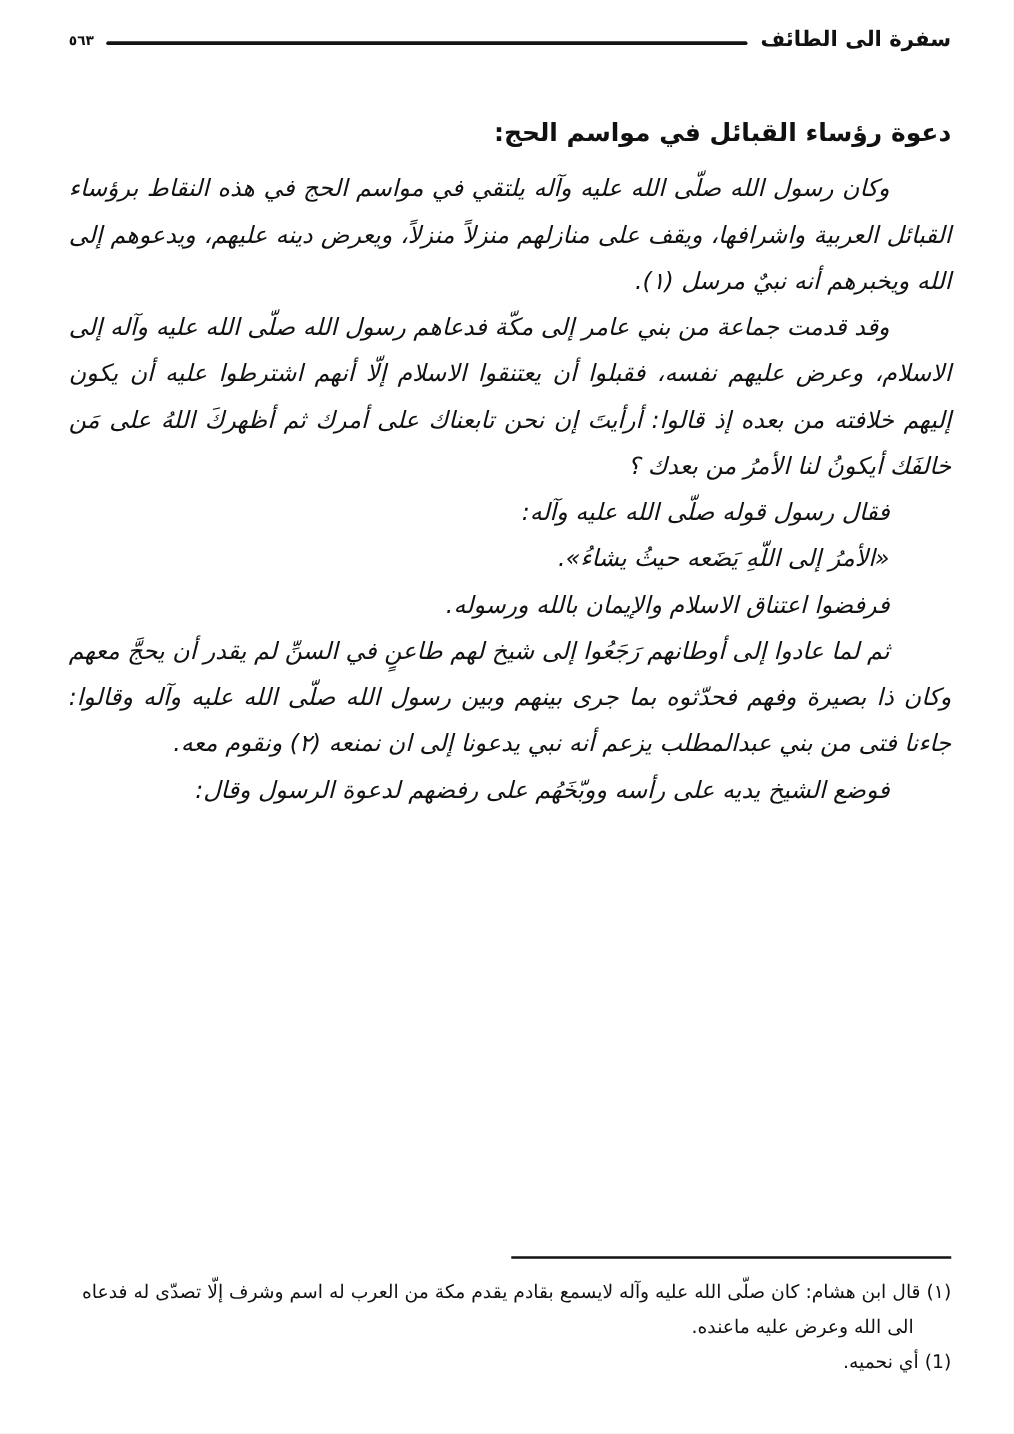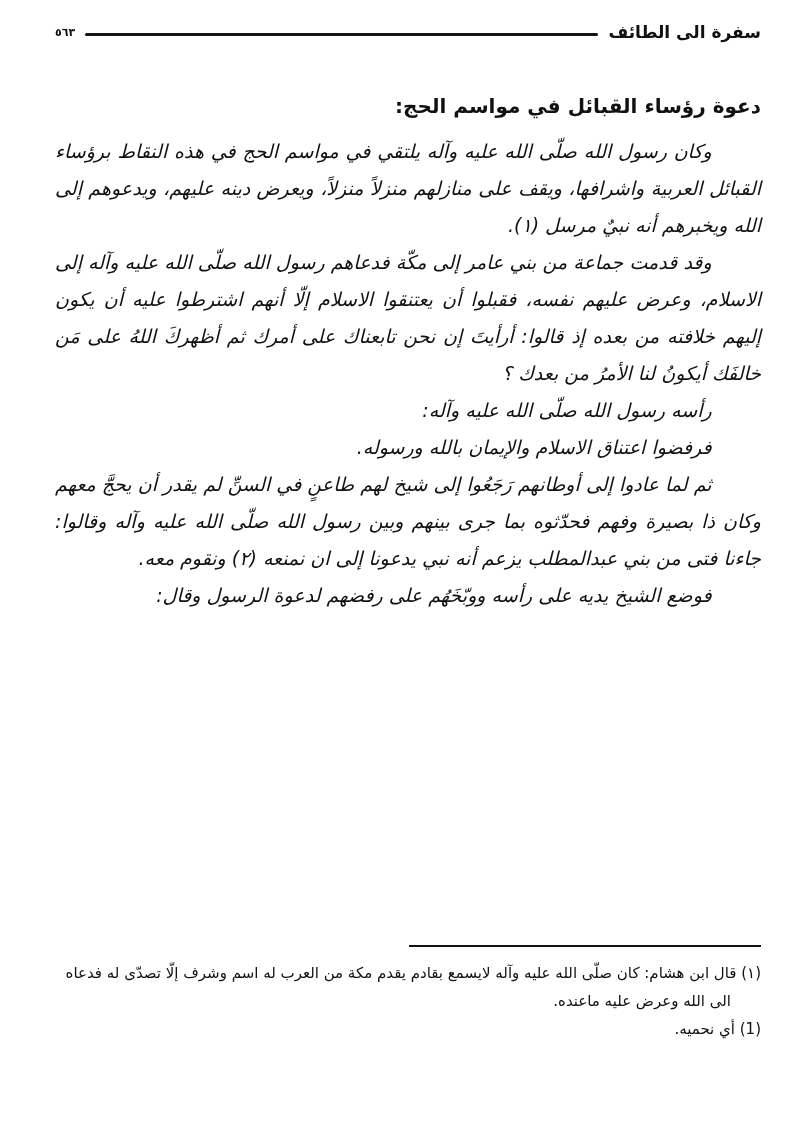--- a/index.html
+++ b/index.html
@@ -67,21 +67,21 @@
   }
   .para.indent {
     text-indent: 2.6em;
   }
   .para.short {
     text-align: right;
   }
   
   .footnotes {
     margin-top: auto;
-    padding-bottom: 104px;
+    padding-bottom: 44px;
   }
   .footnote-rule {
     width: 352px;
     height: 2px;
     background: #141414;
     margin-bottom: 12px;
   }
   .footnote {
     margin: 0;
     font-size: 15px;
@@ -100,21 +100,22 @@
     <span class="chapter-title">سفرة الى الطائف</span>
     <span class="header-rule"></span>
     <span class="page-number">٥٦٣</span>
   </header>
 
   <main class="page-body">
     <h2 class="section-title">دعوة رؤساء القبائل في مواسم الحج:</h2>
 
     <p class="para indent">وكان رسول الله صلّى الله عليه وآله يلتقي في مواسم الحج في هذه النقاط برؤساء القبائل العربية واشرافها، ويقف على منازلهم منزلاً منزلاً، ويعرض دينه عليهم، ويدعوهم إلى الله ويخبرهم أنه نبيٌ مرسل (١).</p>
     <p class="para indent">وقد قدمت جماعة من بني عامر إلى مكّة فدعاهم رسول الله صلّى الله عليه وآله إلى الاسلام، وعرض عليهم نفسه، فقبلوا أن يعتنقوا الاسلام إلّا أنهم اشترطوا عليه أن يكون إليهم خلافته من بعده إذ قالوا: أرأيتَ إن نحن تابعناك على أمرك ثم أظهركَ اللهُ على مَن خالفَك أيكونُ لنا الأمرُ من بعدك ؟</p>
-    <p class="para indent short">رأسه رسول الله صلّى الله عليه وآله:</p>
+    <p class="para indent short">فقال رسول قوله صلّى الله عليه وآله:</p>
+    <p class="para indent short">«الأمرُ إلى اللّهِ يَضَعه حيثُ يشاءُ».</p>
     <p class="para indent short">فرفضوا اعتناق الاسلام والإيمان بالله ورسوله.</p>
     <p class="para indent">ثم لما عادوا إلى أوطانهم رَجَعُوا إلى شيخ لهم طاعنٍ في السنِّ لم يقدر أن يحجَّ معهم وكان ذا بصيرة وفهم فحدّثوه بما جرى بينهم وبين رسول الله صلّى الله عليه وآله وقالوا: جاءنا فتى من بني عبدالمطلب يزعم أنه نبي يدعونا إلى ان نمنعه (٢) ونقوم معه.</p>
     <p class="para indent short">فوضع الشيخ يديه على رأسه ووبّخَهُم على رفضهم لدعوة الرسول وقال:</p>
   </main>
 
   <footer class="footnotes">
     <div class="footnote-rule"></div>
     <p class="footnote">(١) قال ابن هشام: كان صلّى الله عليه وآله لايسمع بقادم يقدم مكة من العرب له اسم وشرف إلّا تصدّى له فدعاه الى الله وعرض عليه ماعنده.</p>
     <p class="footnote">(1) أي نحميه.</p>
   </footer>

